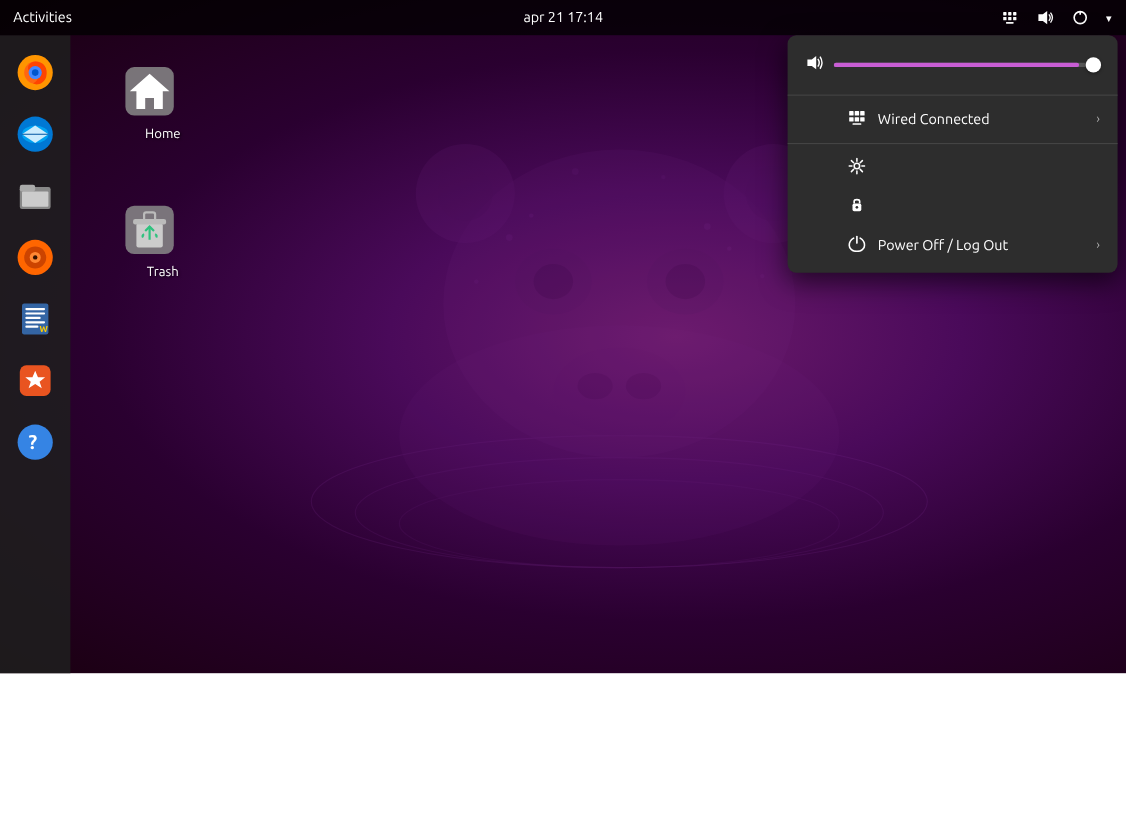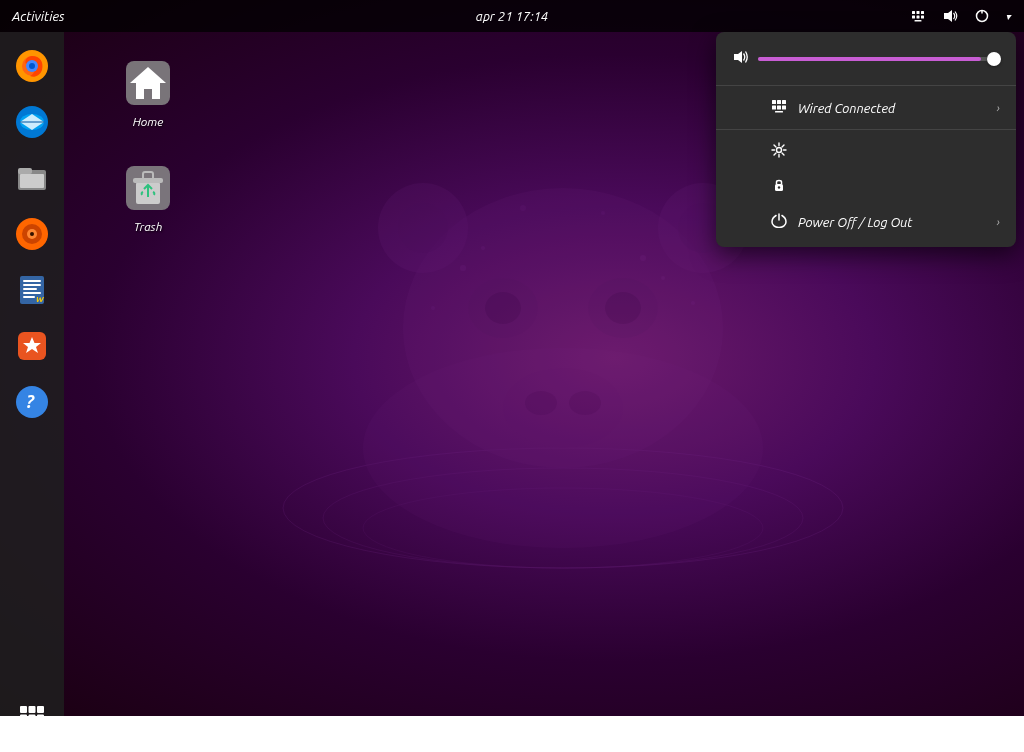--- a/index.html
+++ b/index.html
@@ -7,25 +7,24 @@
       width: 1024px;
       height: 752px;
       overflow: hidden;
       font-family: 'Ubuntu', 'Segoe UI', sans-serif;
       position: relative;
     }
 
     
     #desktop {
       width: 1024px;
-      height: 716px;
+      height: 612px;
       position: relative;
       background: radial-gradient(ellipse at 60% 50%, #6b1a6b 0%, #4a0a5a 30%, #2a0030 60%, #1a0010 100%);
       overflow: hidden;
-      font-style: italic;
     }
 
     
     #hippo-bg {
       position: absolute;
       top: 50%;
       left: 55%;
       transform: translate(-50%, -50%);
       width: 600px;
       height: 500px;
@@ -133,21 +132,20 @@
       cursor: pointer;
       margin-bottom: 8px;
     }
 
     
     .desktop-icon {
       position: absolute;
       width: 80px;
       display: flex;
       flex-direction: column;
-      align-items: center;
       cursor: pointer;
       gap: 4px;
     }
 
     .desktop-icon-img {
       width: 56px;
       height: 56px;
       display: flex;
       align-items: center;
       justify-content: center;
@@ -413,21 +411,21 @@
   <div class="desktop-icon" style="top: 55px; left: 108px;">
     <div class="desktop-icon-img">
       <svg width="52" height="52" viewBox="0 0 52 52" xmlns="http://www.w3.org/2000/svg">
         <rect x="4" y="4" width="44" height="44" rx="8" fill="#888" opacity="0.85"></rect>
         <polygon points="26,10 8,26 14,26 14,42 22,42 22,32 30,32 30,42 38,42 38,26 44,26" fill="white"></polygon>
       </svg>
     </div>
     <span class="desktop-icon-label">Home</span>
   </div>
 
-  <div class="desktop-icon" style="top: 160px; left: 108px;">
+  <div class="desktop-icon" style="top: 181px; left: 108px;">
     <div class="desktop-icon-img">
       <svg width="52" height="52" viewBox="0 0 52 52" xmlns="http://www.w3.org/2000/svg">
         <rect x="4" y="4" width="44" height="44" rx="8" fill="#888" opacity="0.85"></rect>
 
         <rect x="14" y="20" width="24" height="22" rx="2" fill="#ccc"></rect>
 
         <rect x="11" y="16" width="30" height="5" rx="2" fill="#bbb"></rect>
 
         <path d="M21 16 L21 12 Q21 10 23 10 L29 10 Q31 10 31 12 L31 16" stroke="#bbb" stroke-width="2" fill="none"></path>
 

